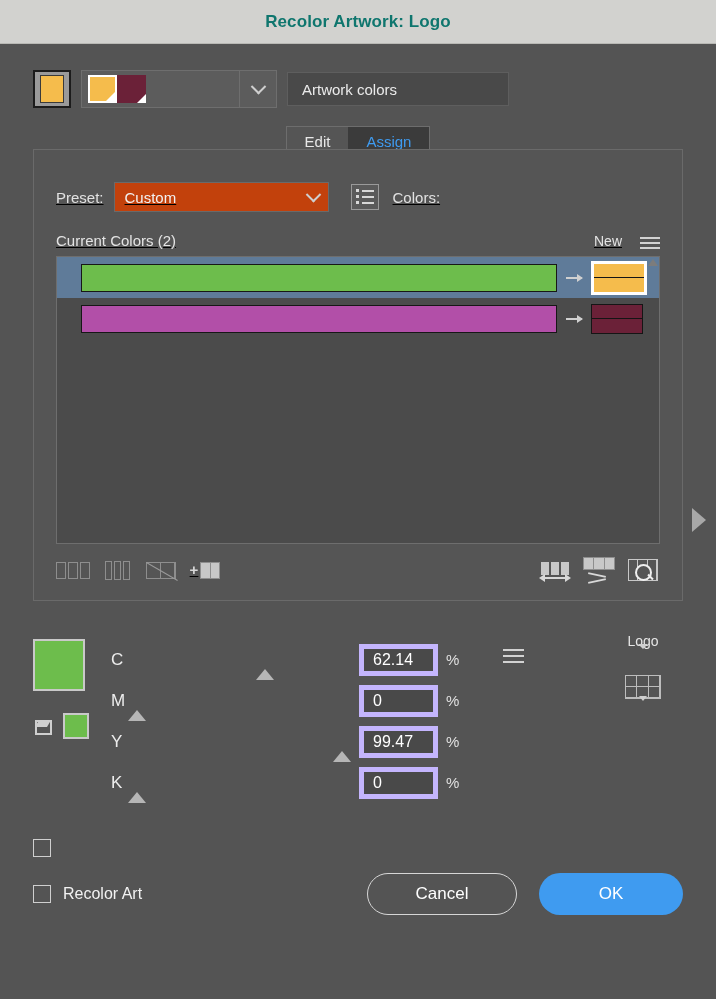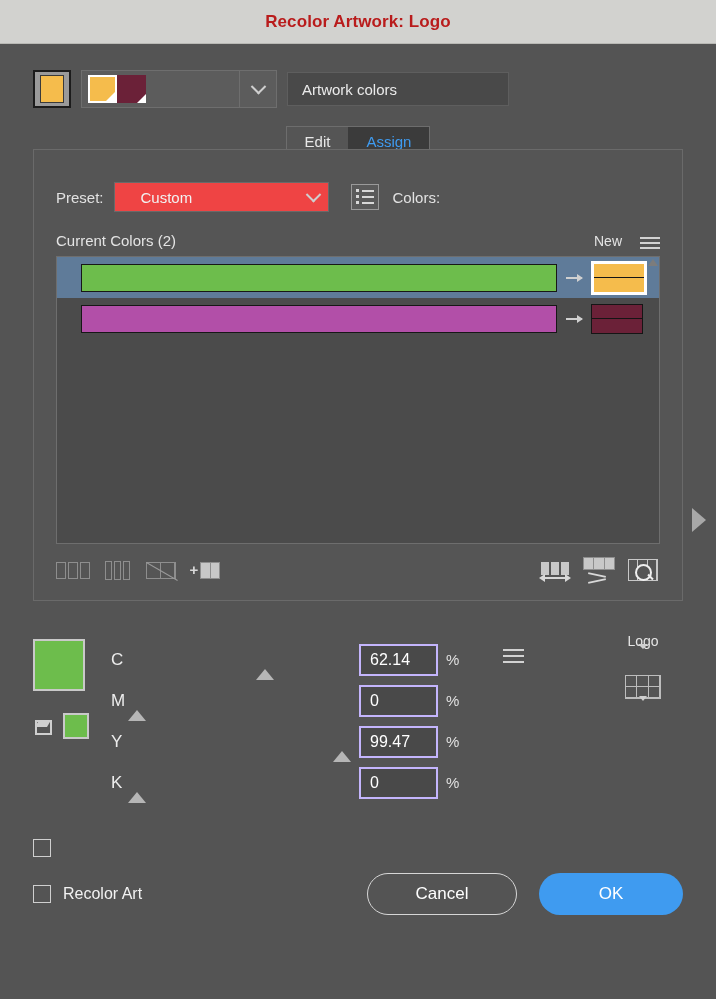--- a/index.html
+++ b/index.html
@@ -24,21 +24,21 @@
   .titlebar {
     height: 44px;
     background: #d2d2cf;
     display: flex;
     align-items: center;
     justify-content: center;
     border-bottom: 1px solid #b9b9b5;
     box-sizing: border-box;
   }
   .titlebar .title {
-    color: #b91c1c;
+    color: #0f766e;
     font-size: 17px;
     font-weight: bold;
     letter-spacing: 0.1px;
   }
 
   
   .toolbar {
     display: flex;
     align-items: center;
     padding: 26px 40px 0 33px;
@@ -151,42 +151,42 @@
 
   
   .panel {
     margin: 6px 33px 0 33px;
     border: 1px solid #6a6a6a;
     background: #555555;
     padding: 20px 22px 18px 22px;
     box-sizing: border-box;
     position: relative;
     top: -14px;
+    text-decoration: underline;
   }
 
   .preset-row {
     display: flex;
     align-items: center;
     gap: 10px;
     margin-top: 12px;
   }
   .lbl {
     color: #e2e2e2;
     font-size: 15px;
   }
   .select-box {
-    background: #ef4444;
+    background: #c2410c;
     border: 1px solid #6a6a6a;
     height: 30px;
     display: flex;
     align-items: center;
     box-sizing: border-box;
     color: #f2f2f2;
     font-size: 15px;
-    padding-left: 16px;
   }
   .select-box .sel-val {
     padding: 0 10px;
     white-space: nowrap;
   }
   .select-box .sel-arrow {
     margin-left: auto;
     width: 28px;
     display: flex; align-items: center; justify-content: center;
   }
@@ -474,21 +474,21 @@
     top: 9px;
     width: 0; height: 0;
     border-left: 9px solid transparent;
     border-right: 9px solid transparent;
     border-bottom: 11px solid #b6b6b6;
     margin-left: -9px;
   }
   .num-field {
     width: 79px; height: 32px;
     background: #494949;
-    border: 2px solid #c4b5fd;
+    border: 5px solid #c4b5fd;
     color: #ffffff;
     font-size: 16px;
     display: flex; align-items: center;
     padding-left: 9px;
     box-sizing: border-box;
     margin-left: 16px;
   }
   .pct { color: #e0e0e0; font-size: 15px; margin-left: 8px; }
 
   .logo-col {

